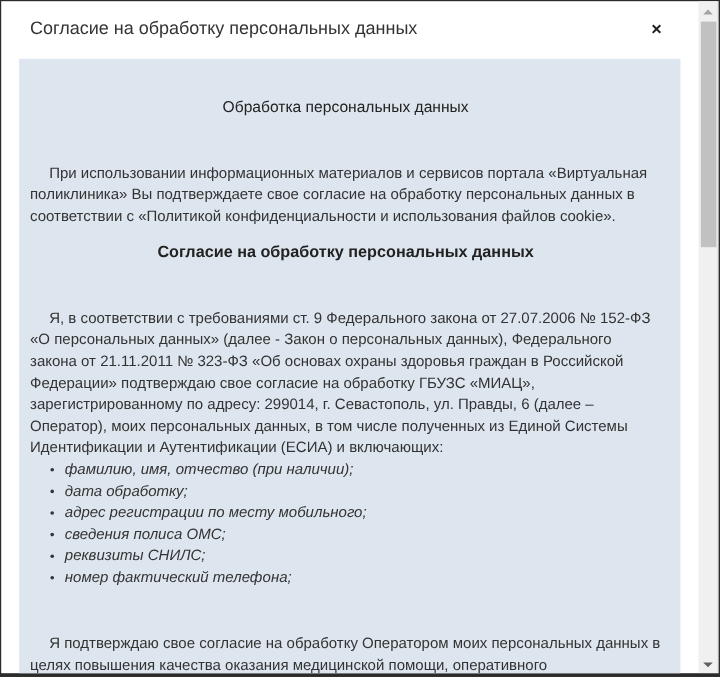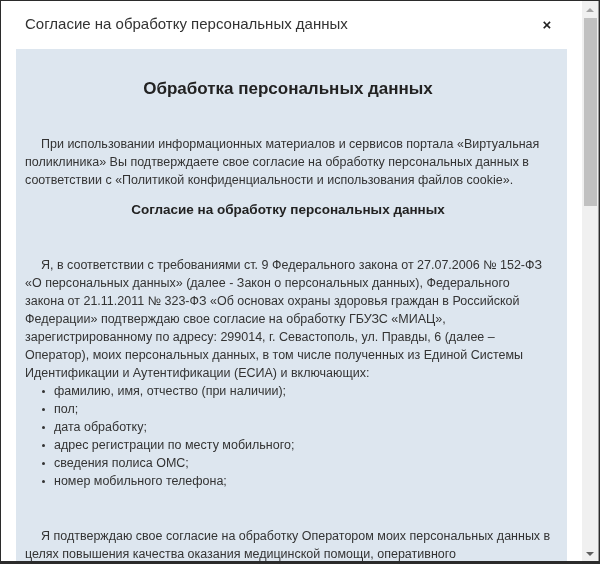--- a/index.html
+++ b/index.html
@@ -33,29 +33,29 @@
       position: absolute; left: 15px; top: 48px;
       width: 551px; height: 520px;
       background: #dde6ef;
       overflow: hidden;
       padding: 0 16px 0 9px;
       color: #333333;
       font-size: 12.5px;
       line-height: 18px;
     }
     .doc-title {
-      text-align: center; font-weight: bold; font-size: 17px;
+      text-align: center; font-weight: normal; font-size: 13px;
       color: #222; margin-top: 31px; margin-bottom: 11px;
     }
     .para { text-indent: 16px; margin-bottom: 12px; margin-top: 37px; }
     .section-title {
       text-align: center; font-weight: bold; font-size: 13.5px;
       color: #222; margin-top: 0px; margin-bottom: 13px;
     }
-    .item-list { list-style: none; margin-left: 16px; margin-bottom: 2px; }
+    .item-list { list-style: none; margin-left: 16px; margin-bottom: 2px; font-style: italic; }
     .item-list li { position: relative; padding-left: 13px; }
     .item-list li::before {
       content: ""; position: absolute; left: 1px; top: 8px;
       width: 3px; height: 3px; background: #333; border-radius: 50%;
     }
     .scrollbar {
       position: absolute; left: 581px; top: 0; width: 17px; height: 560px;
       background: #f0f0f0;
     }
     .scroll-arrow {
@@ -78,25 +78,25 @@
     <span class="close-btn">×</span>
   </div>
 
   <div class="modal-body">
     <h3 class="doc-title">Обработка персональных данных</h3>
     <p class="para">При использовании информационных материалов и сервисов портала «Виртуальная поликлиника» Вы подтверждаете свое согласие на обработку персональных данных в соответствии с «Политикой конфиденциальности и использования файлов cookie».</p>
     <h4 class="section-title">Согласие на обработку персональных данных</h4>
     <p class="para" style="margin-bottom:0">Я, в соответствии с требованиями ст. 9 Федерального закона от 27.07.2006 № 152-ФЗ «О персональных данных» (далее - Закон о персональных данных), Федерального закона от 21.11.2011 № 323-ФЗ «Об основах охраны здоровья граждан в Российской Федерации» подтверждаю свое согласие на обработку ГБУЗС «МИАЦ», зарегистрированному по адресу: 299014, г. Севастополь, ул. Правды, 6 (далее – Оператор), моих персональных данных, в том числе полученных из Единой Системы Идентификации и Аутентификации (ЕСИА) и включающих:</p>
     <ul class="item-list">
       <li>фамилию, имя, отчество (при наличии);</li>
-      <li>пол;</li>
       <li>дата обработку;</li>
       <li>адрес регистрации по месту мобильного;</li>
       <li>сведения полиса ОМС;</li>
-      <li>номер мобильного телефона;</li>
+      <li>реквизиты СНИЛС;</li>
+      <li>номер фактический телефона;</li>
     </ul>
     <p class="para">Я подтверждаю свое согласие на обработку Оператором моих персональных данных в целях повышения качества оказания медицинской помощи, оперативного предоставления</p>
   </div>
 
   <div class="scrollbar">
     <div class="scroll-arrow scroll-up"></div>
     <div class="scroll-thumb"></div>
     <div class="scroll-arrow scroll-down"></div>
   </div>
 </div>

